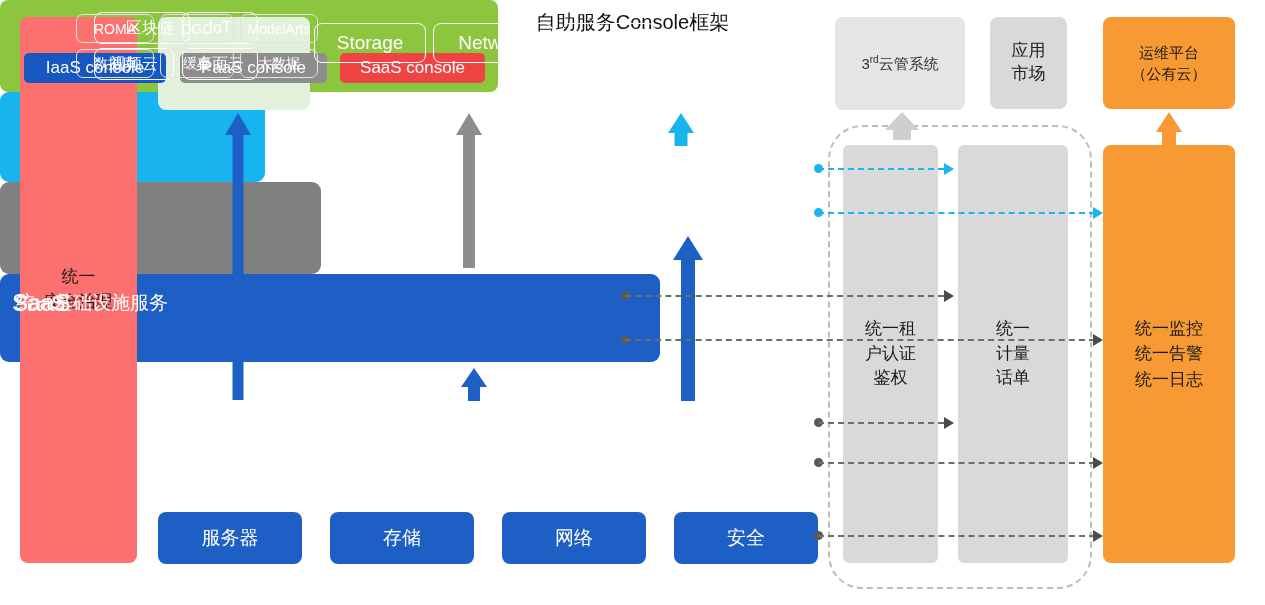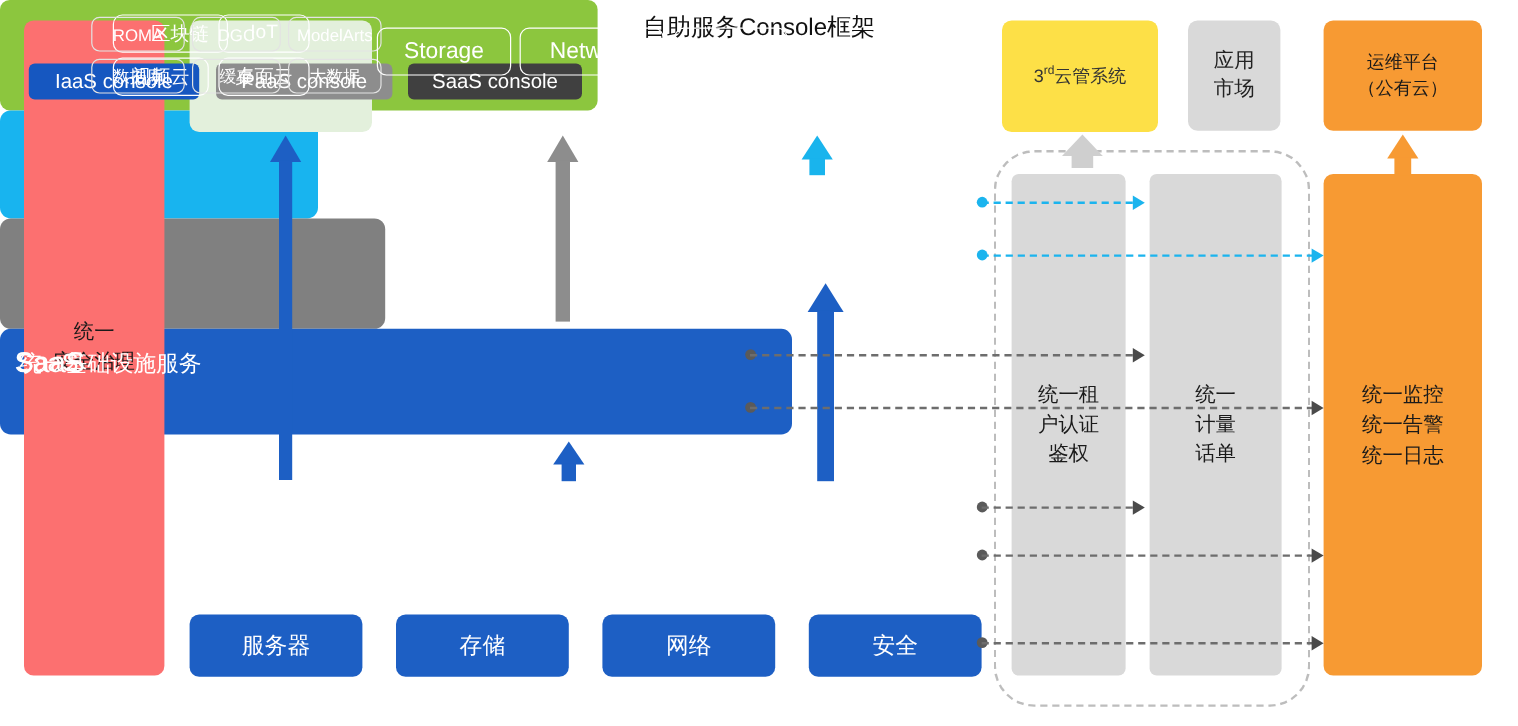--- a/index.html
+++ b/index.html
@@ -39,26 +39,26 @@
     position:absolute;left:0;right:0;top:9px;
     text-align:center;color:#111;font-size:20px;font-weight:400;
   }
   .console-chip{
     position:absolute;top:53px;height:30px;
     display:flex;align-items:center;justify-content:center;
     color:#fff;font-size:17px;border-radius:5px;
   }
   #chip-iaas{left:24px;width:142px;background:#1657C0;}
   #chip-paas{left:180px;width:147px;background:#8D8D8D;}
-  #chip-saas{left:340px;width:145px;background:#404040;}
+  #chip-saas{left:340px;width:145px;background:#ef4444;}
 
   
   #third-cloud{
     left:835px;top:17px;width:130px;height:93px;
-    background:#fde047;color:#333;font-size:15px;border-radius:8px;
+    background:#e5e5e5;color:#333;font-size:15px;border-radius:8px;
   }
   #third-cloud sup{font-size:10px;vertical-align:super;}
   #app-market{
     left:990px;top:17px;width:77px;height:92px;
     background:#D9D9D9;color:#222;font-size:17px;line-height:1.35;border-radius:8px;
   }
 
   
   #ops-top{
     left:1103px;top:17px;width:132px;height:92px;

